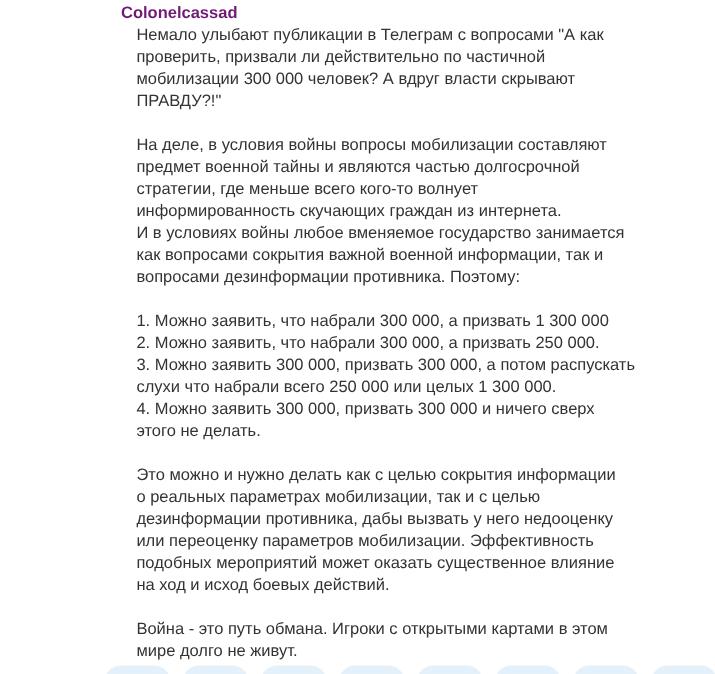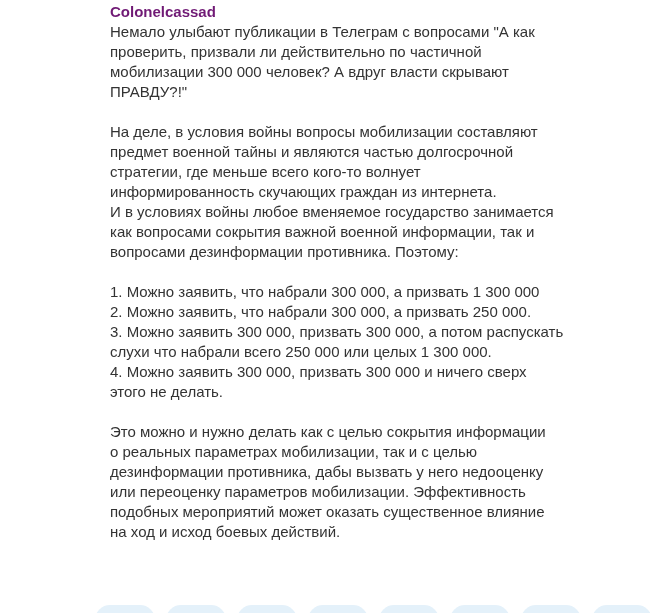--- a/index.html
+++ b/index.html
@@ -26,21 +26,21 @@
   .author {
     display: inline-block;
     color: #701a75;
     font-weight: bold;
     line-height: 20px;
     cursor: pointer;
     text-decoration: none;
   }
   .para {
     white-space: pre;
-    margin: 0 0 20px 0;
+    margin: 0 0 20px 14px;
   }
   .para:last-child {
     margin-bottom: 0;
   }
   .reactions-row {
     position: absolute;
     left: 95px;
     top: 605px;
     display: flex;
     gap: 11px;
@@ -76,20 +76,22 @@
 3. Можно заявить 300 000, призвать 300 000, а потом распускать
 слухи что набрали всего 250 000 или целых 1 300 000.
 4. Можно заявить 300 000, призвать 300 000 и ничего сверх
 этого не делать.</div>
   <div class="para">Это можно и нужно делать как с целью сокрытия информации
 о реальных параметрах мобилизации, так и с целью
 дезинформации противника, дабы вызвать у него недооценку
 или переоценку параметров мобилизации. Эффективность
 подобных мероприятий может оказать существенное влияние
 на ход и исход боевых действий.</div>
+  <div class="para">Война - это путь обмана. Игроки с открытыми картами в этом
+мире долго не живут.</div>
 </div>
 
 <div class="reactions-row">
     <div class="pill"></div>
     <div class="pill"></div>
     <div class="pill"></div>
     <div class="pill"></div>
     <div class="pill"></div>
     <div class="pill"></div>
     <div class="pill"></div>

